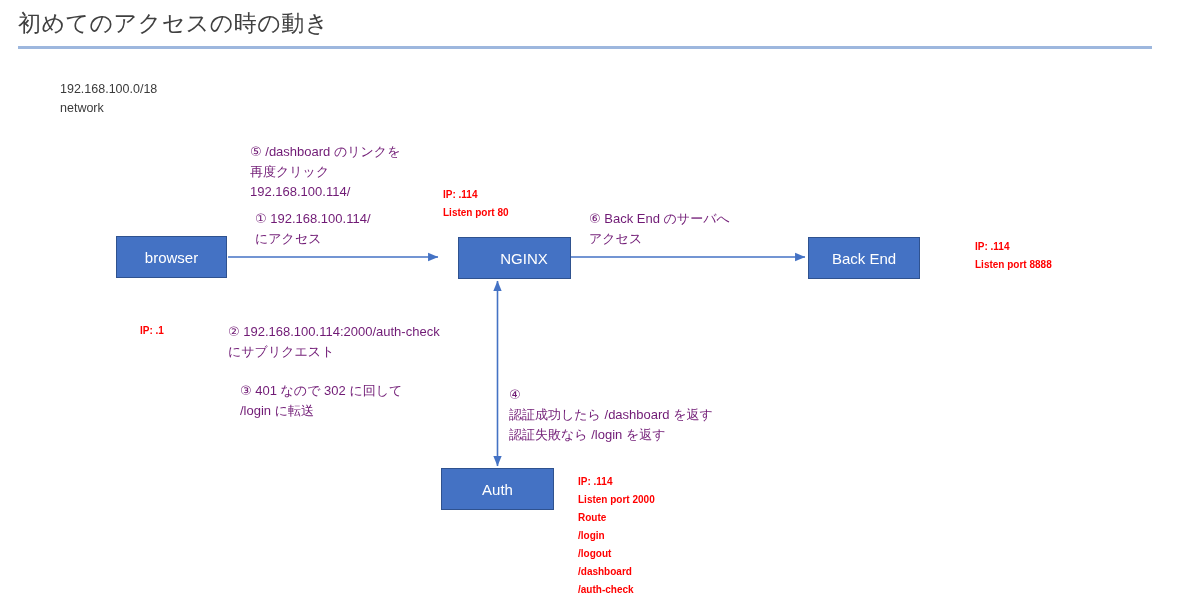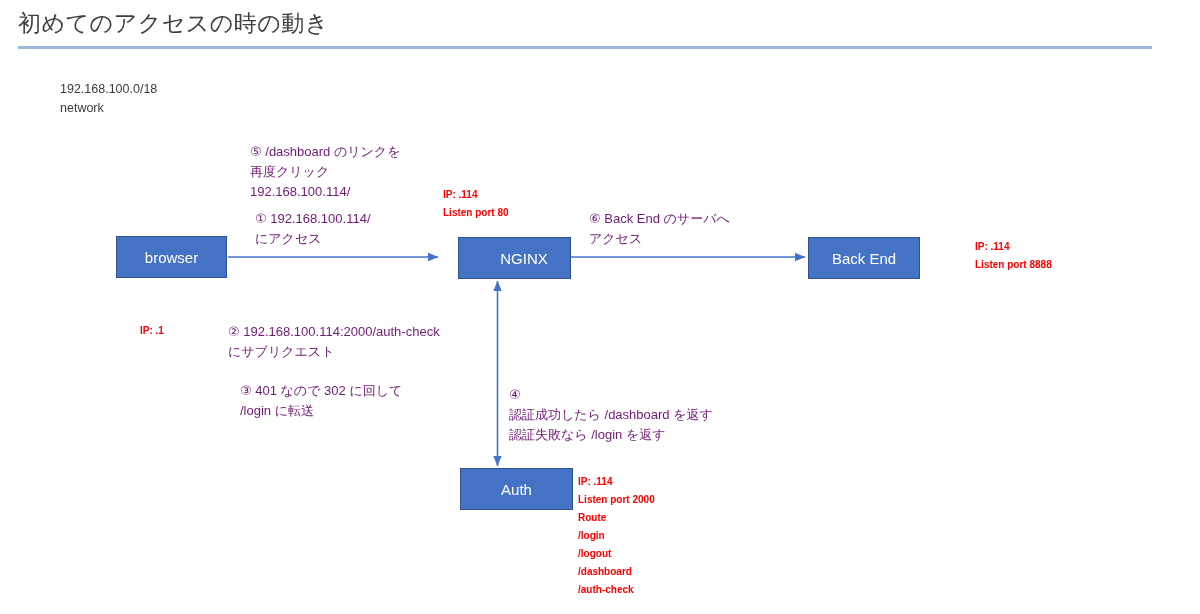--- a/index.html
+++ b/index.html
@@ -117,21 +117,21 @@
   </div>
 
   <div class="node" style="left:458px; top:237px; width:113px; height:42px;padding-left:19px;">
     <span>NGINX</span>
   </div>
 
   <div class="node" style="left:808px; top:237px; width:112px; height:42px;">
     <span>Back End</span>
   </div>
 
-  <div class="node" style="left:460px; top:468px; width:113px; height:42px;">
+  <div class="node" style="left:441px; top:468px; width:113px; height:42px;">
     <span>Auth</span>
   </div>
 
   <div class="red" style="left:140px; top:286px;margin-top:36px;">IP: .1</div>
 
   <div class="red" style="left:443px; top:186px;">IP: .114
 Listen port 80</div>
 
   <div class="red" style="left:975px; top:238px;">IP: .114
 Listen port 8888</div>

